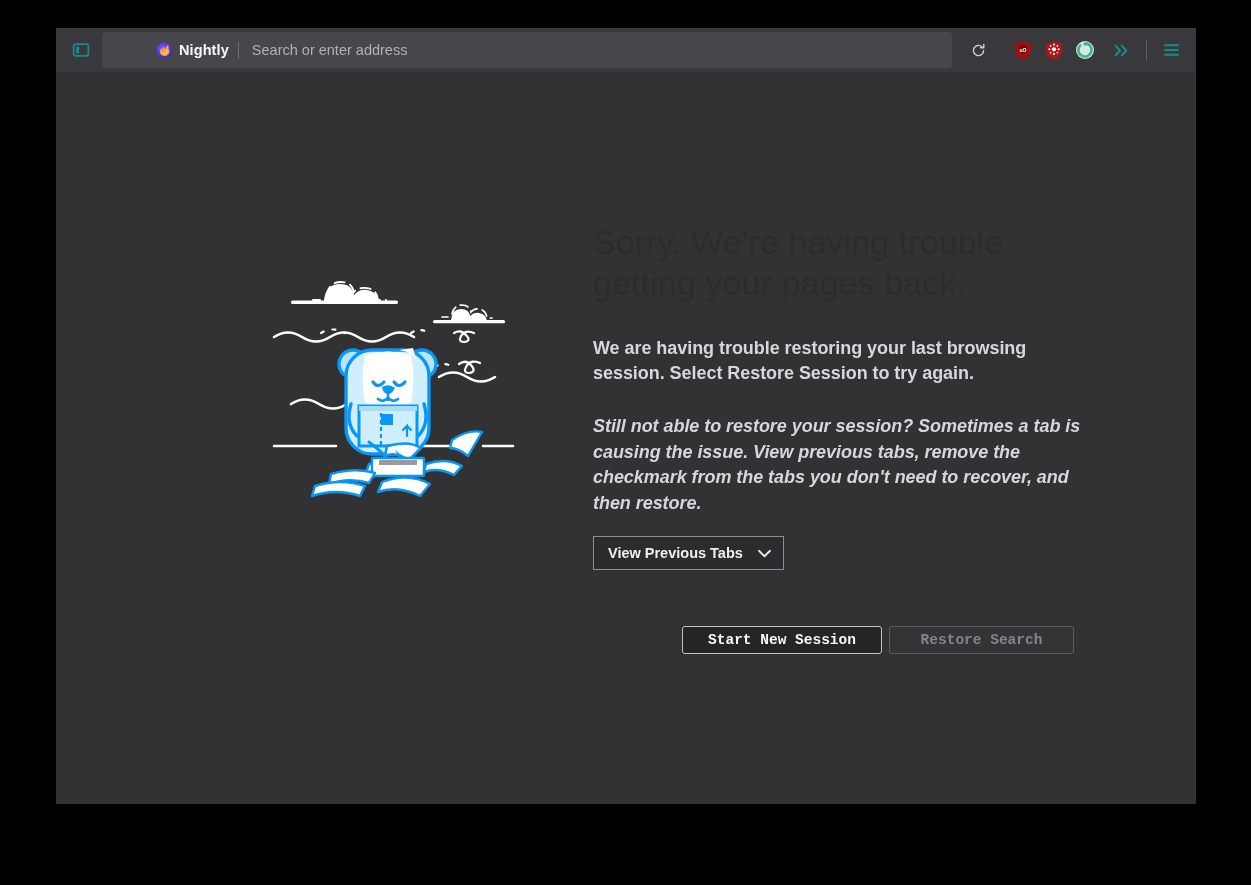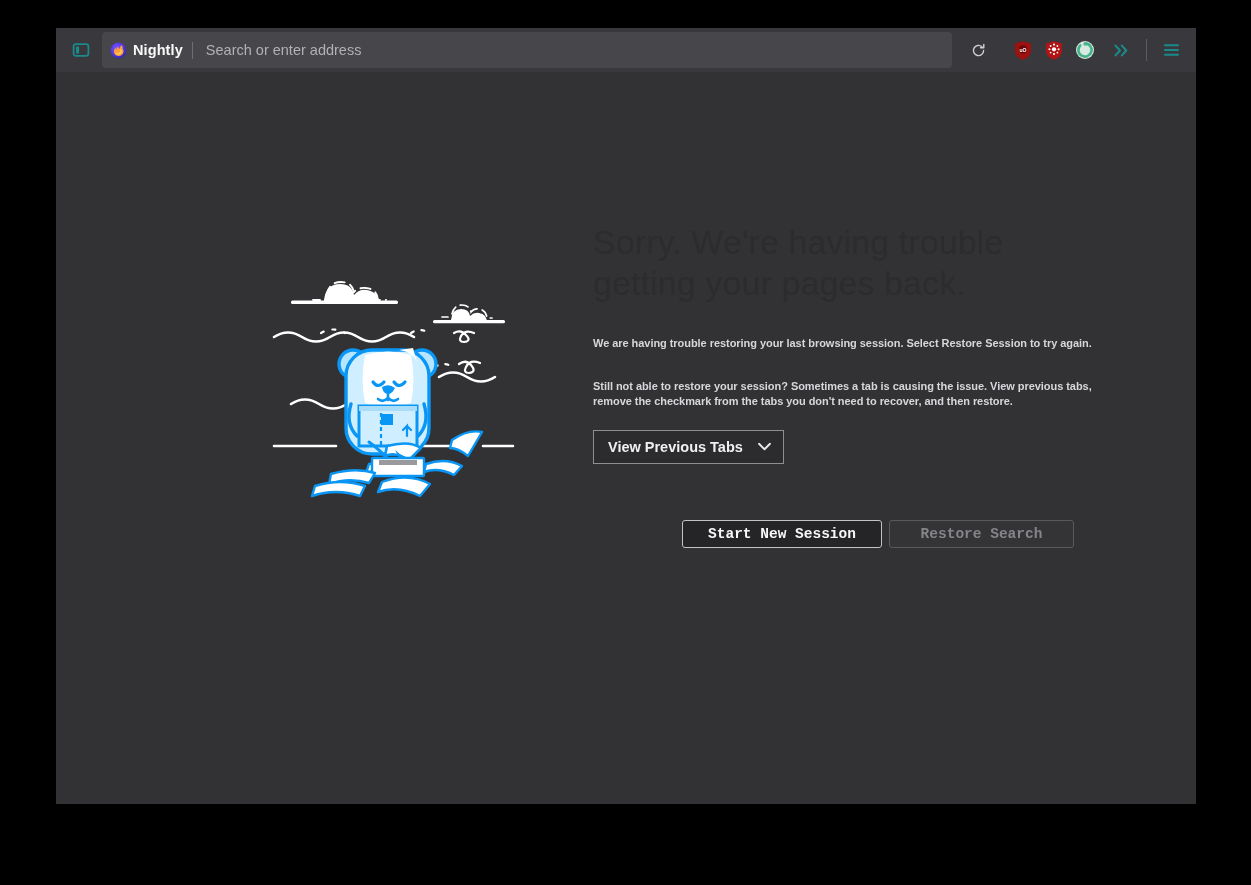--- a/index.html
+++ b/index.html
@@ -55,20 +55,21 @@
   
   .urlbar {
     flex: 1 1 auto;
     height: 36px;
     background: #47474b;
     border-radius: 4px;
     display: flex;
     align-items: center;
     min-width: 0;
     margin-right: 8px;
+    padding-left: 46px;
   }
 
   .brand-chip {
     display: flex;
     align-items: center;
     gap: 6px;
     padding: 0 9px 0 8px;
     height: 100%;
     flex: 0 0 auto;
   }
@@ -184,28 +185,28 @@
     font-size: 34px;
     font-weight: 300;
     line-height: 1.22;
     color: #2c2c2e;
     letter-spacing: 0.1px;
     font-family: "Liberation Sans", sans-serif;
   }
 
   p.err-body {
     color: #d7d7db;
-    font-size: 11px;
+    font-size: 18px;
     line-height: 1.42;
     margin: 0 0 0 0;
     font-weight: bold;
     letter-spacing: -0.05px;
   }
   p.err-body.first { margin-top: 31px; }
-  p.err-body.second { margin-top: 27px; }
+  p.err-body.second { margin-top: 27px; font-style: italic; }
 
   .tabs-dropdown {
     margin-top: 20px;
     display: inline-flex;
     align-items: center;
     gap: 14px;
     background: #2c2c2e;
     border: 1px solid #8e8e93;
     border-radius: 0;
     padding: 8px 11px 8px 14px;

